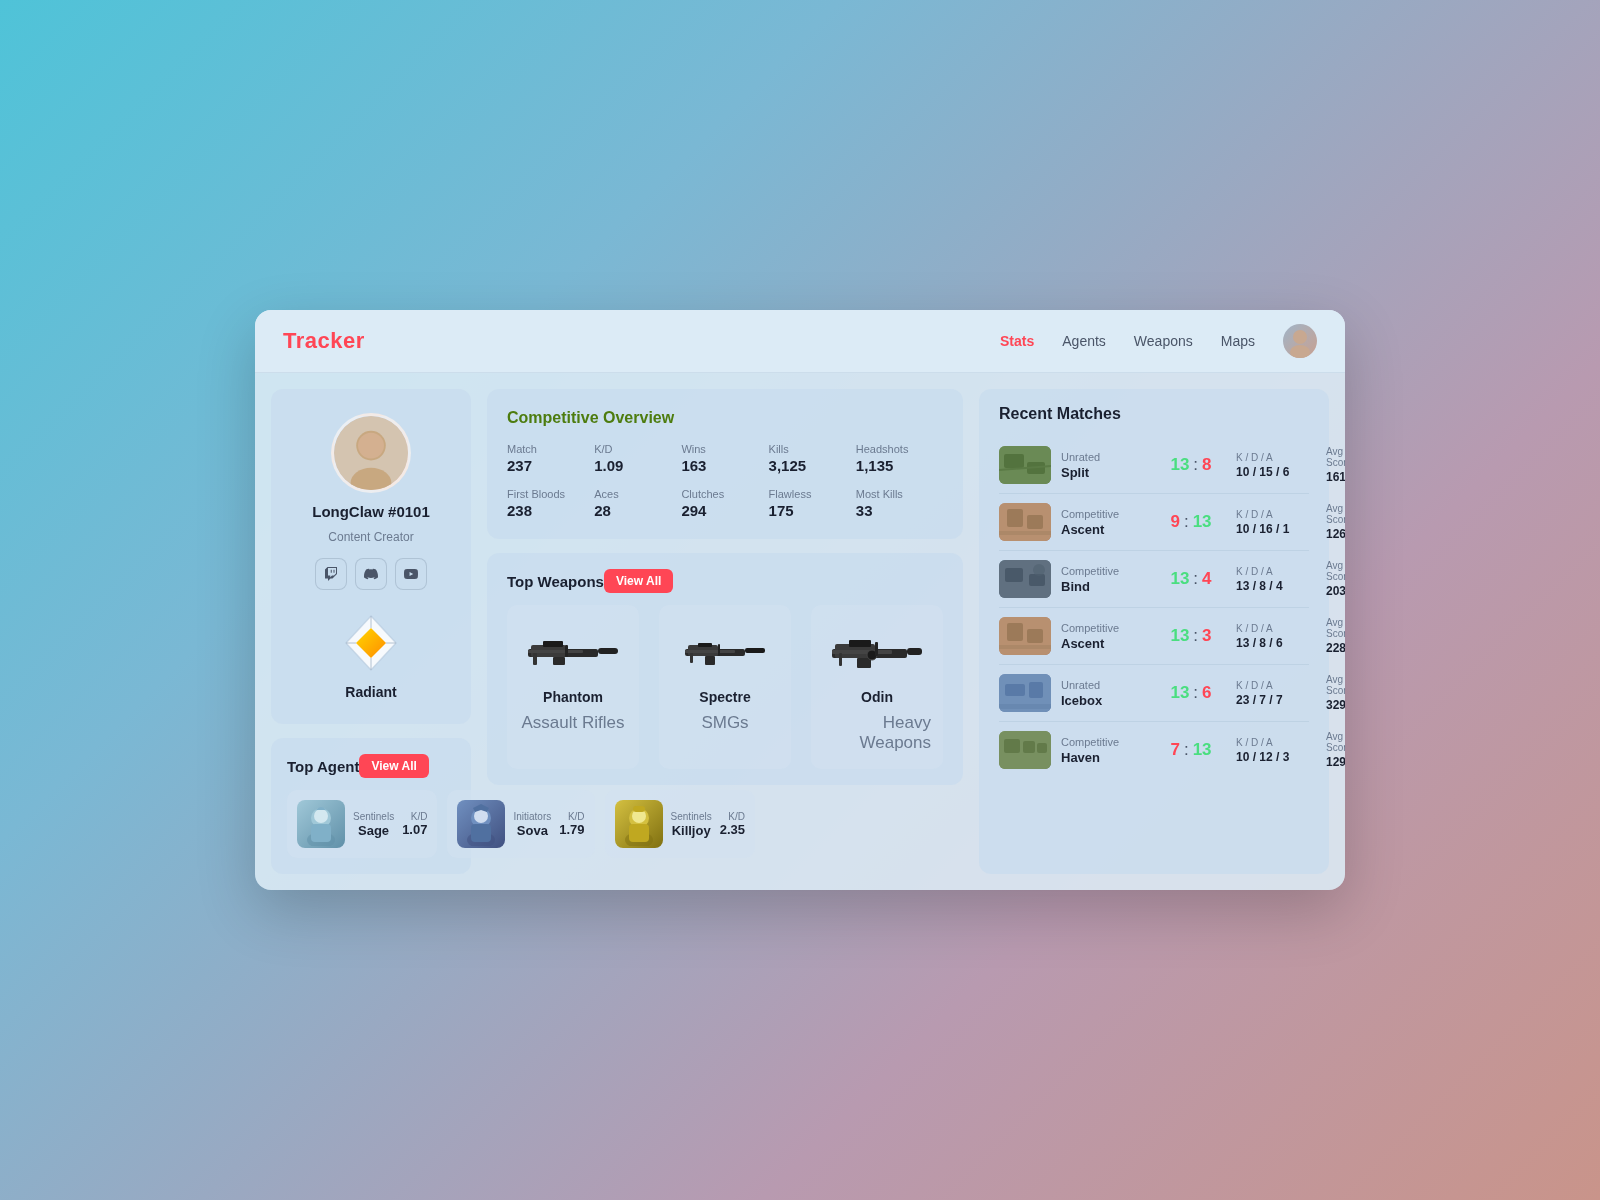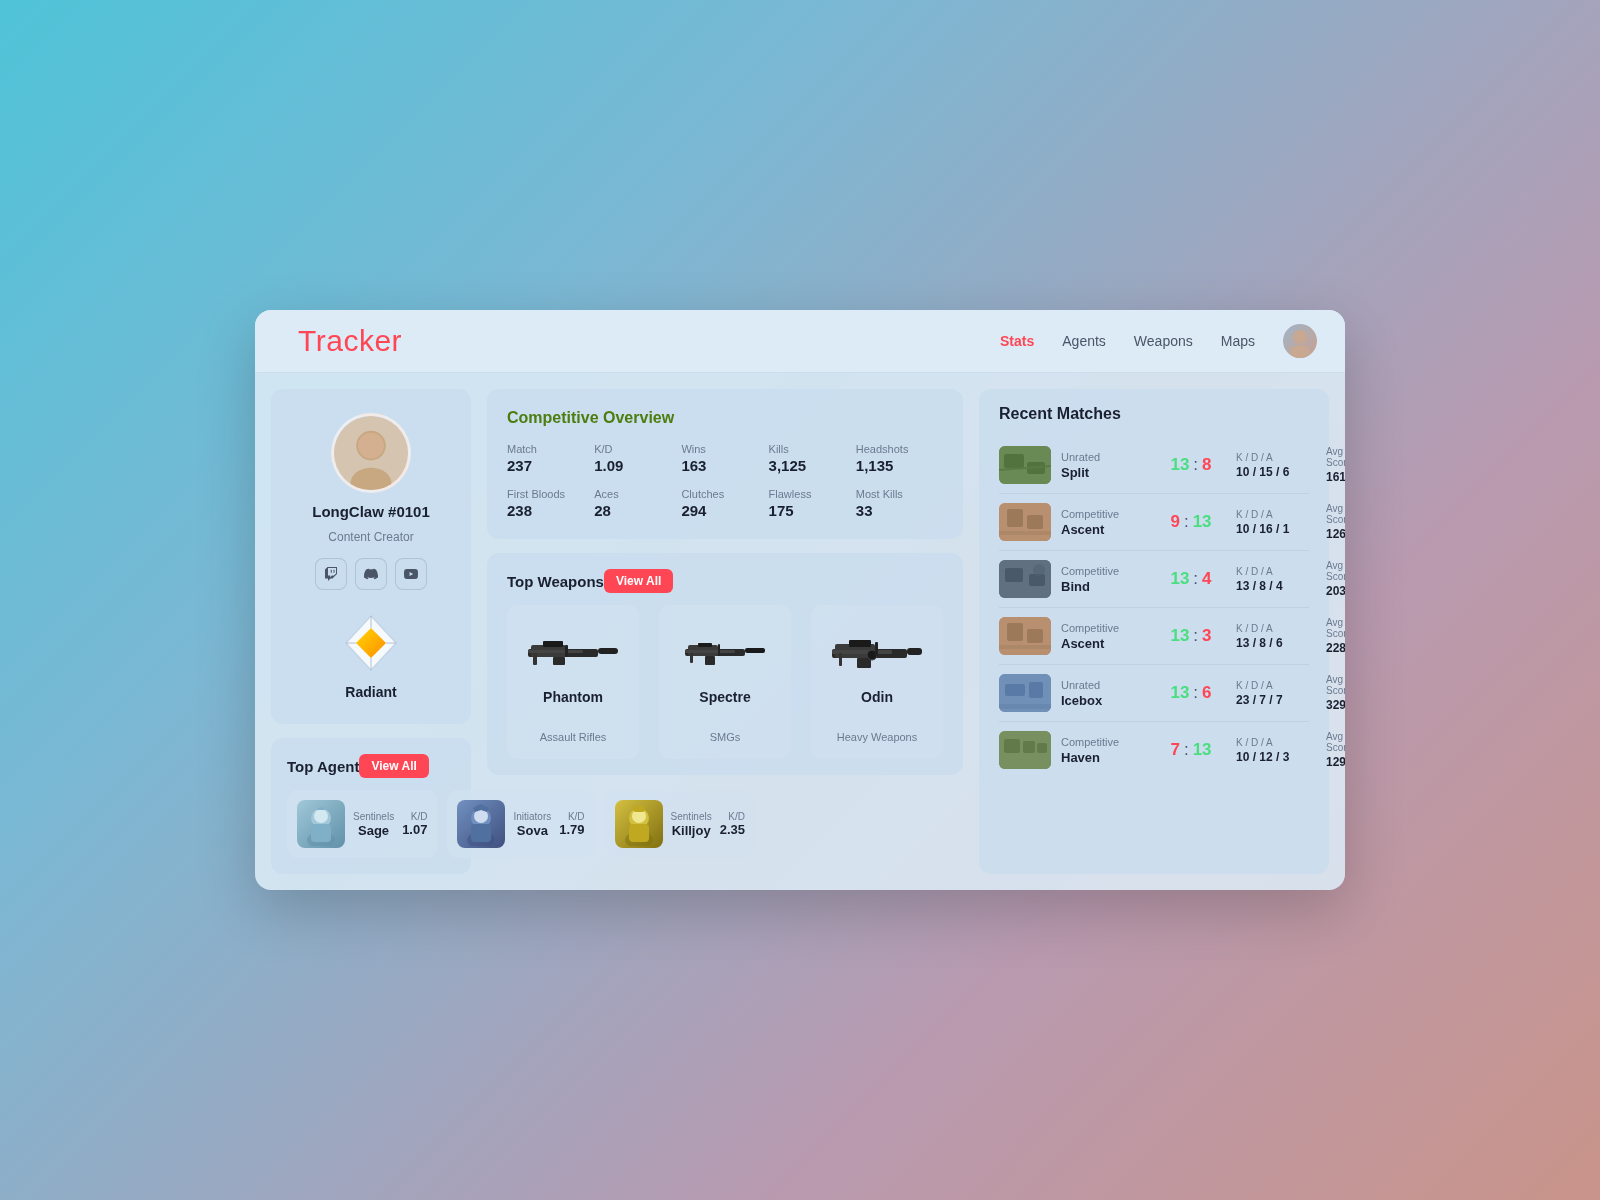--- a/index.html
+++ b/index.html
@@ -23,25 +23,24 @@
     
     .header {
       display: flex;
       align-items: center;
       justify-content: space-between;
       padding: 14px 28px;
       background: rgba(220, 235, 245, 0.95);
       border-bottom: 1px solid rgba(180,200,220,0.4);
     }
     .header-logo {
-      font-size: 30px;
-      font-weight: 400;
+      font-size: 22px;
+      font-weight: 700;
       color: #ff4655;
       letter-spacing: 0.5px;
-      margin-left: 15px;
     }
     .header-nav {
       display: flex;
       align-items: center;
       gap: 28px;
     }
     .nav-item {
       font-size: 14px;
       color: #4a5568;
       cursor: pointer;
@@ -237,23 +236,22 @@
       align-items: center;
       justify-content: center;
     }
     
     .weapon-name {
       font-size: 14px;
       font-weight: 700;
       color: #1a2030;
     }
     .weapon-type {
-      font-size: 11px;
+      font-size: 17px;
       color: #6b7a90;
-      margin-top: 18px;
     }
     
     .agents-row {
       display: grid;
       grid-template-columns: repeat(3, 1fr);
       gap: 10px;
     }
     .agent-item {
       background: rgba(210,225,240,0.6);
       border-radius: 10px;

